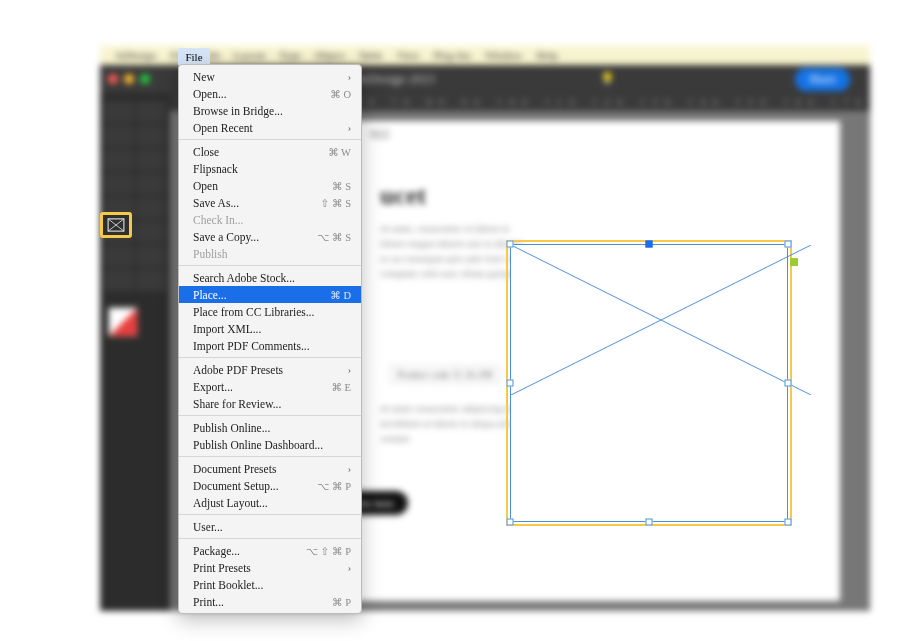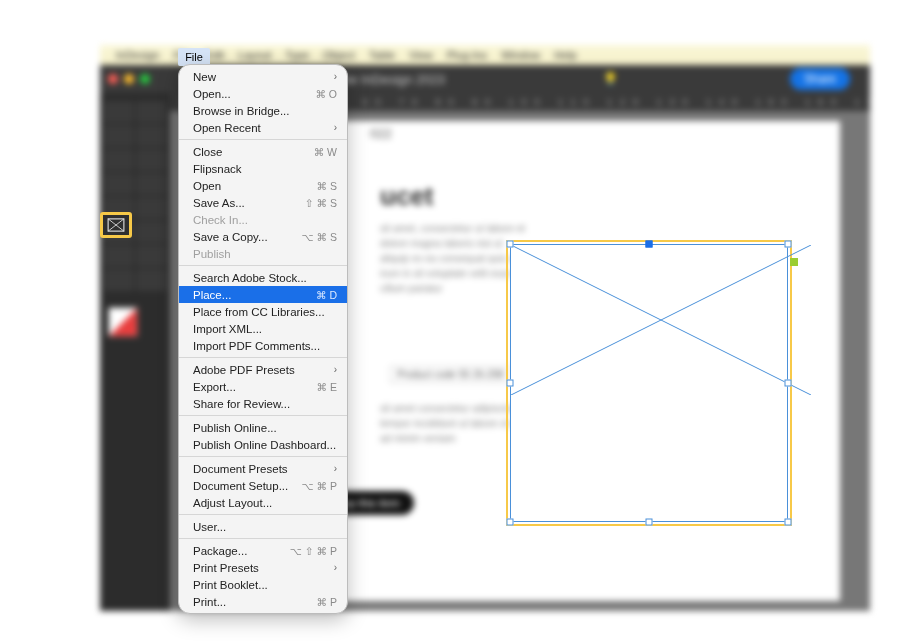--- a/index.html
+++ b/index.html
@@ -1,17 +1,17 @@
 <!DOCTYPE html>
 <html><head>
 <meta charset="utf-8">
 <style>
   * { box-sizing: border-box; margin: 0; padding: 0; }
   html, body { width: 900px; height: 641px; font-family: -apple-system, "Helvetica Neue", Arial, sans-serif; font-size: 12px; background: #fff; overflow: hidden; }
-  .stage { position: relative; width: 900px; height: 641px; }
+  .stage { position: relative; width: 900px; height: 641px; font-family: Liberation Serif, serif; }
 
   
   .app-blur { position: absolute; left: 100px; top: 45px; right: 30px; bottom: 30px; filter: blur(3px); }
 
   .menubar { position: absolute; left: 0; right: 0; top: 0; height: 20px; background: linear-gradient(#faf7d7,#f5f0ca); font-size: 11px; display:flex; align-items:center; padding-left:6px; color:#333; }
   .menubar .apple { font-size:12px; margin-right:10px; }
   .menubar span { margin-right: 14px; filter: blur(0.5px); }
 
   .winbar { position:absolute; left:0; top:20px; right:0; height:28px; background:#3a3a3a; display:flex; align-items:center; color:#ddd; }
   .traffic { display:flex; margin-left:8px; gap:6px; }
@@ -32,21 +32,21 @@
   .doc-heading { position:absolute; left:150px; top:60px; font-size:26px; font-weight:700; color:#333; }
   .doc-year { position:absolute; left:140px; top:5px; font-size:13px; color:#555; }
   .doc-body { position:absolute; left:150px; top:100px; width:150px; color:#888; font-size:10px; line-height:1.5; }
   .doc-code { position:absolute; left:160px; top:245px; font-size:10px; color:#555; border:1px solid #ccc; padding:2px 6px;}
   .doc-body2 { position:absolute; left:150px; top:280px; width:160px; color:#888; font-size:10px; line-height:1.5; }
   .shopbtn { position:absolute; left:70px; top:370px; background:#111; color:#fff; padding:6px 14px; border-radius:16px; font-size:11px; display:flex; align-items:center; gap:6px;}
   .shopbtn .bag { width:10px;height:10px;border:1.5px solid #fff;border-radius:2px;border-top:none;position:relative;}
   .shopbtn .bag::before{content:"";position:absolute;top:-4px;left:1px;width:6px;height:4px;border:1.5px solid #fff;border-bottom:none;border-radius:3px 3px 0 0;}
 
   
-  .menu { position:absolute; left:178px; top:64px; width:170px; background:#f4f4f4; border:1px solid #bcbcbc; border-radius:12px; box-shadow:0 6px 20px rgba(0,0,0,.25); font-size:11.5px; color:#222; padding:3px 0;}
+  .menu { position:absolute; left:178px; top:64px; width:184px; background:#f4f4f4; border:1px solid #bcbcbc; border-radius:4px; box-shadow:0 6px 20px rgba(0,0,0,.25); font-size:11.5px; color:#222; padding:3px 0;}
   .mi { display:flex; justify-content:space-between; align-items:center; padding:2px 10px 2px 14px; height:17px; white-space:nowrap;}
   .mi.sel { background:#1a6fe8; color:#fff; }
   .mi.dis { color:#a0a0a0; }
   .mi .sc { color:#8a8a8a; font-size:10.5px; }
   .mi.sel .sc { color:#dbe9ff; }
   .sep { height:1px; background:#d6d6d6; margin:3px 0;}
   .arrow { font-size:10px; color:#666; }
 
   
   .file-hi { position:absolute; left:178px; top:48px; width:32px; height:18px; background:#d6e4f7; color:#000; font-size:11px; line-height:18px; text-align:center; border-radius:2px;}

